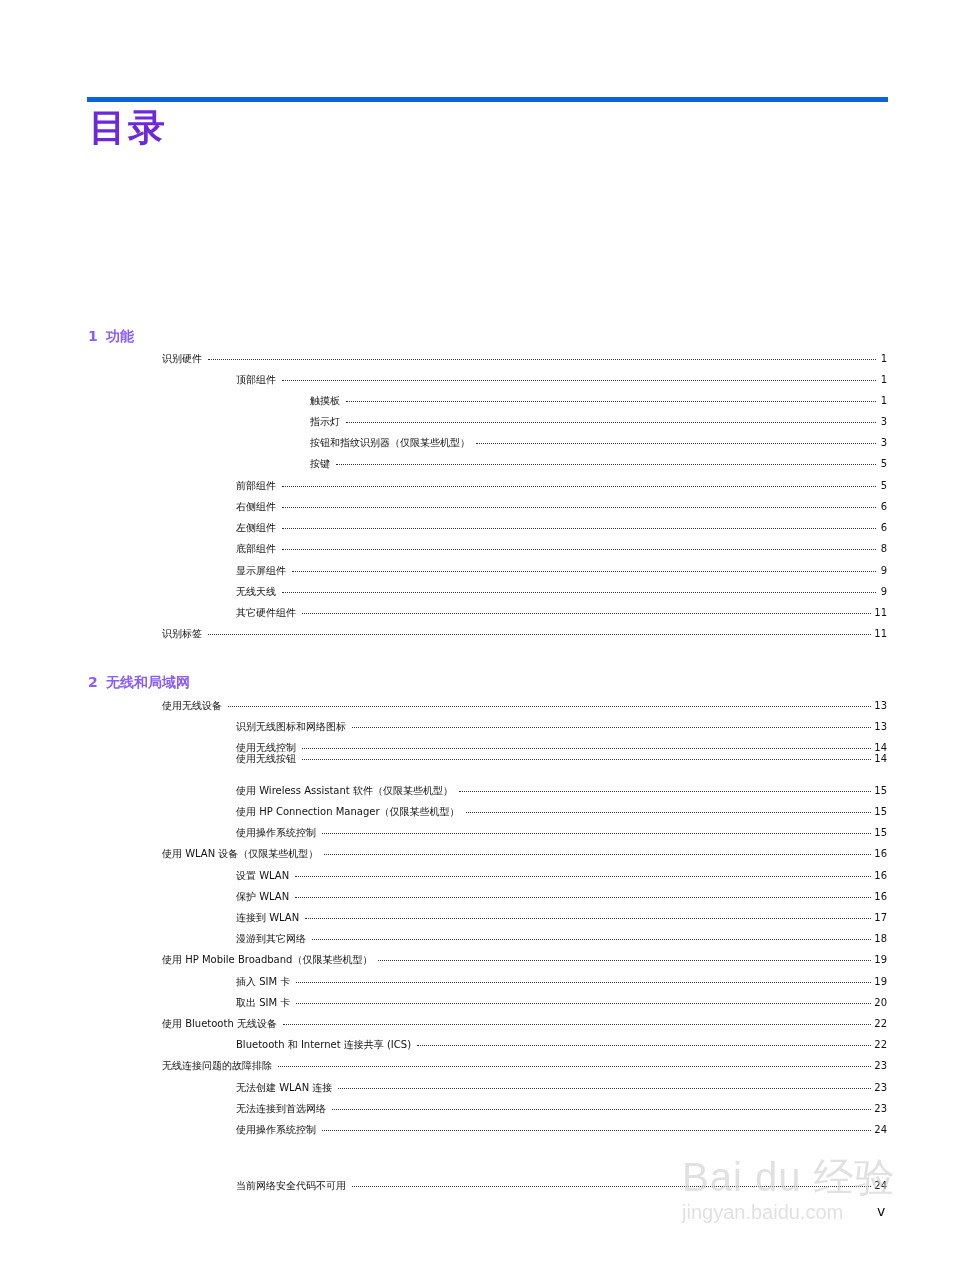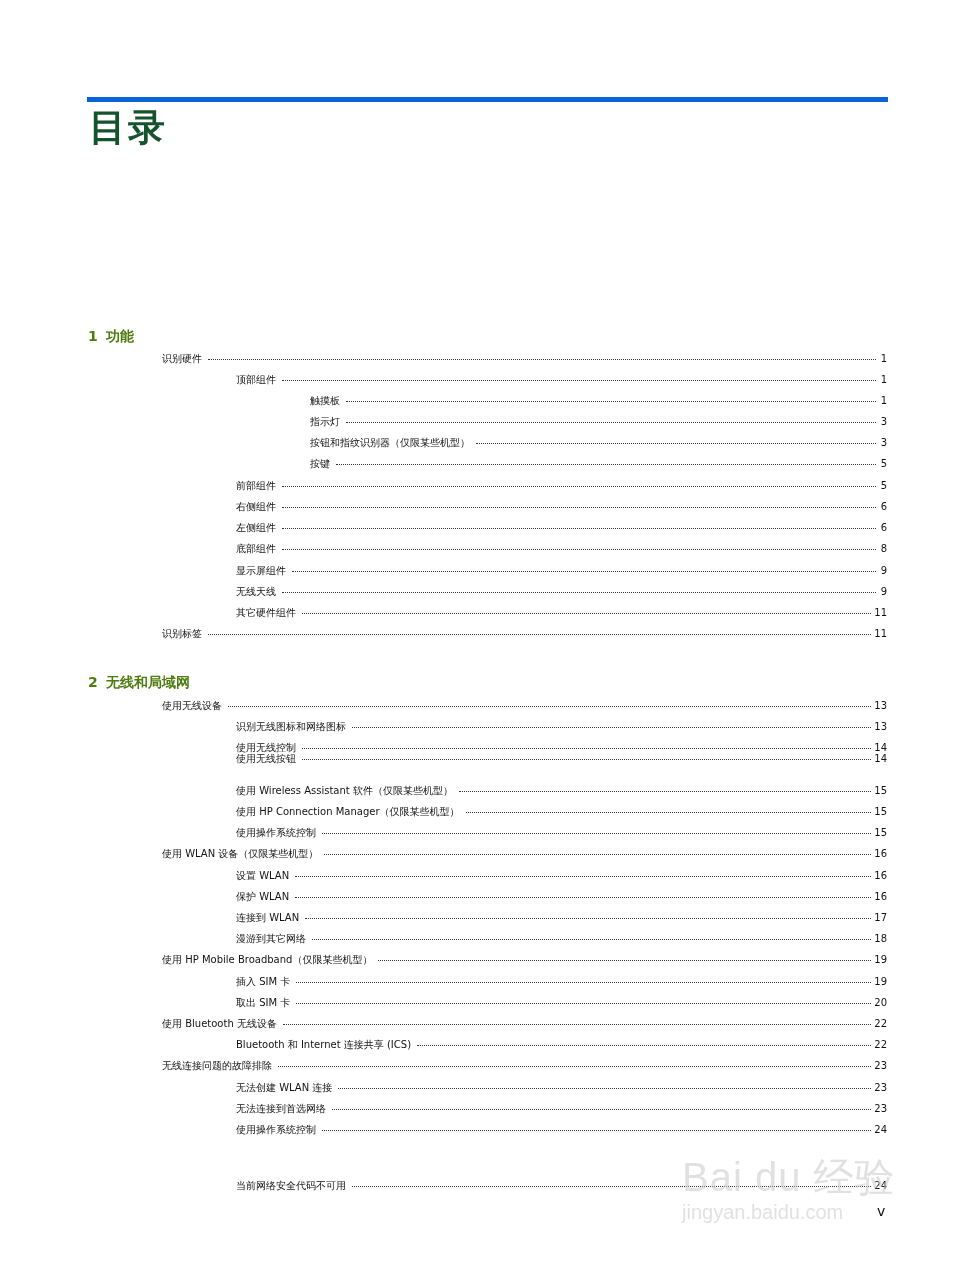--- a/index.html
+++ b/index.html
@@ -1,23 +1,23 @@
 <!DOCTYPE html>
 <html><head>
   <meta charset="utf-8">
   <style>
     html, body { margin: 0; padding: 0; }
     body {
       width: 961px; height: 1280px; background: #ffffff; position: relative; overflow: hidden;
       font-family: "DejaVu Sans", "Liberation Sans", sans-serif; color: #111;
     }
     .top-rule { position: absolute; left: 87px; top: 97px; width: 801px; height: 5px; background: #0a63d8; }
-    .page-title { position: absolute; left: 89px; top: 104px; font-size: 37px; font-weight: bold; color: #14532d; letter-spacing: 2px; line-height: 48px; }
+    .page-title { position: absolute; left: 89px; top: 104px; font-size: 37px; font-weight: bold; color: #6d28d9; letter-spacing: 2px; line-height: 48px; }
     .toc { position: absolute; left: 0; top: 0; width: 961px; }
-    .chapter { position: absolute; left: 88px; font-size: 14px; font-weight: bold; color: #4d7c0f; line-height: 18px; white-space: nowrap; }
+    .chapter { position: absolute; left: 88px; font-size: 14px; font-weight: bold; color: #8b5cf6; line-height: 18px; white-space: nowrap; }
     .chapter .num { display: inline-block; width: 18px; }
     .entry { position: absolute; display: flex; align-items: baseline; font-size: 10px; line-height: 18px; right: 74px; white-space: nowrap; }
     .entry.l1 { left: 162px; }
     .entry.l2 { left: 236px; }
     .entry.l3 { left: 310px; justify-content: center; }
     .entry .label { flex: 0 0 auto; padding-right: 4px; }
     .entry .leader { flex: 1 1 auto; overflow: hidden; height: 14px; border-bottom: 1.5px dotted #333; margin: 0 3px 0 2px; transform: translateY(-2px); }
     .entry .page { flex: 0 0 auto; text-align: right; min-width: 8px; }
     .footer-page { position: absolute; left: 877px; top: 1203px; font-size: 14px; }
     .watermark { position: absolute; left: 682px; top: 1150px; color: rgba(200,200,200,0.55); font-family: "Liberation Sans", sans-serif; font-weight: normal; pointer-events: none; }

